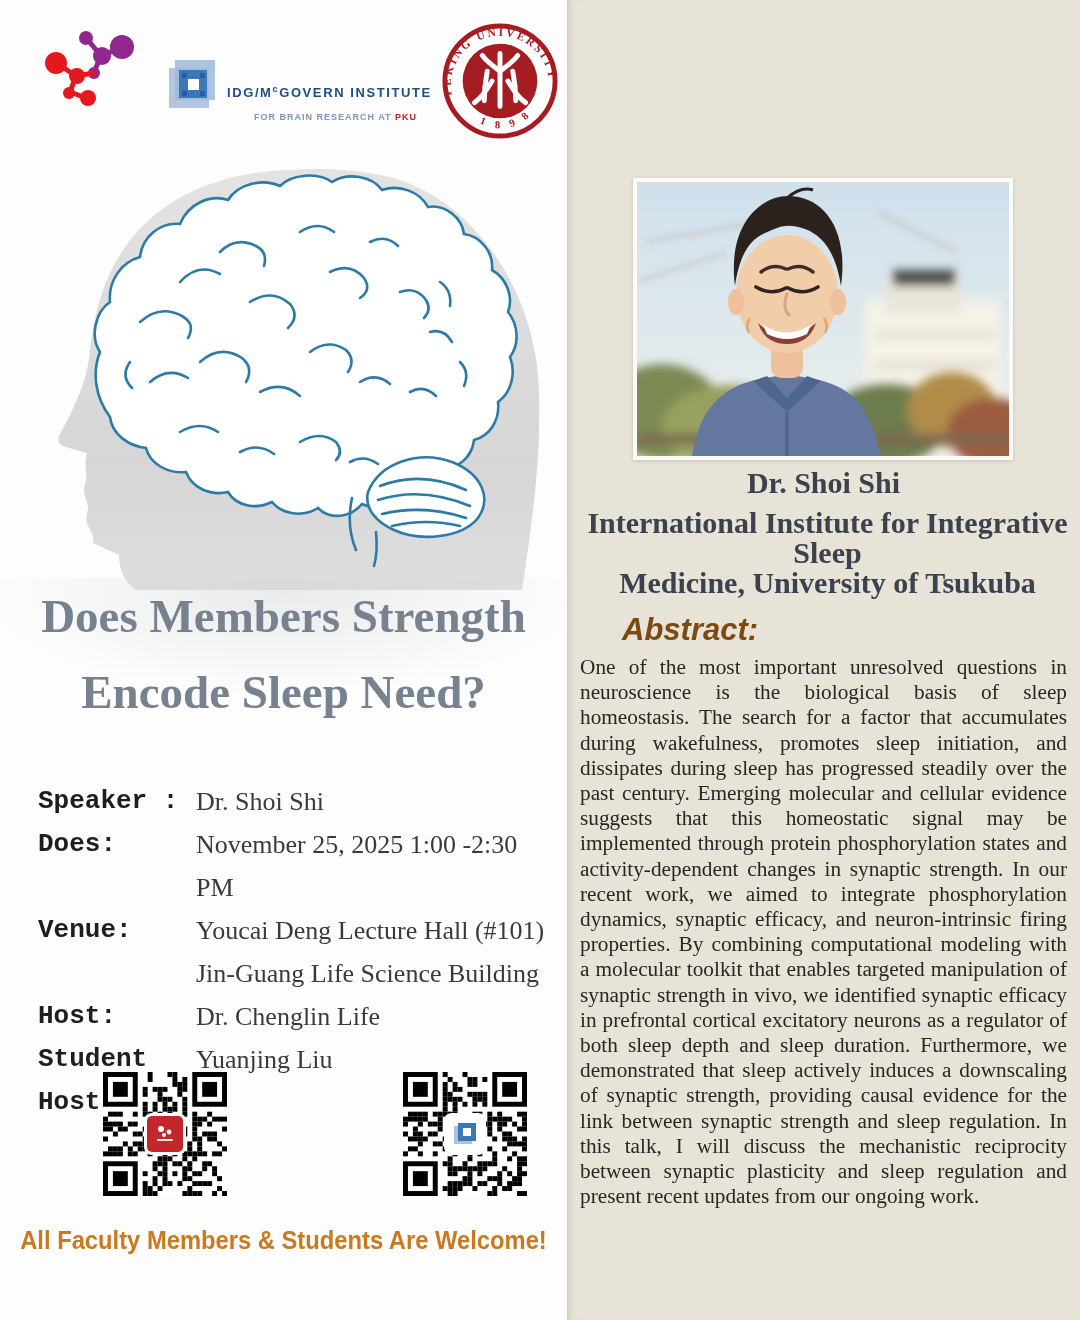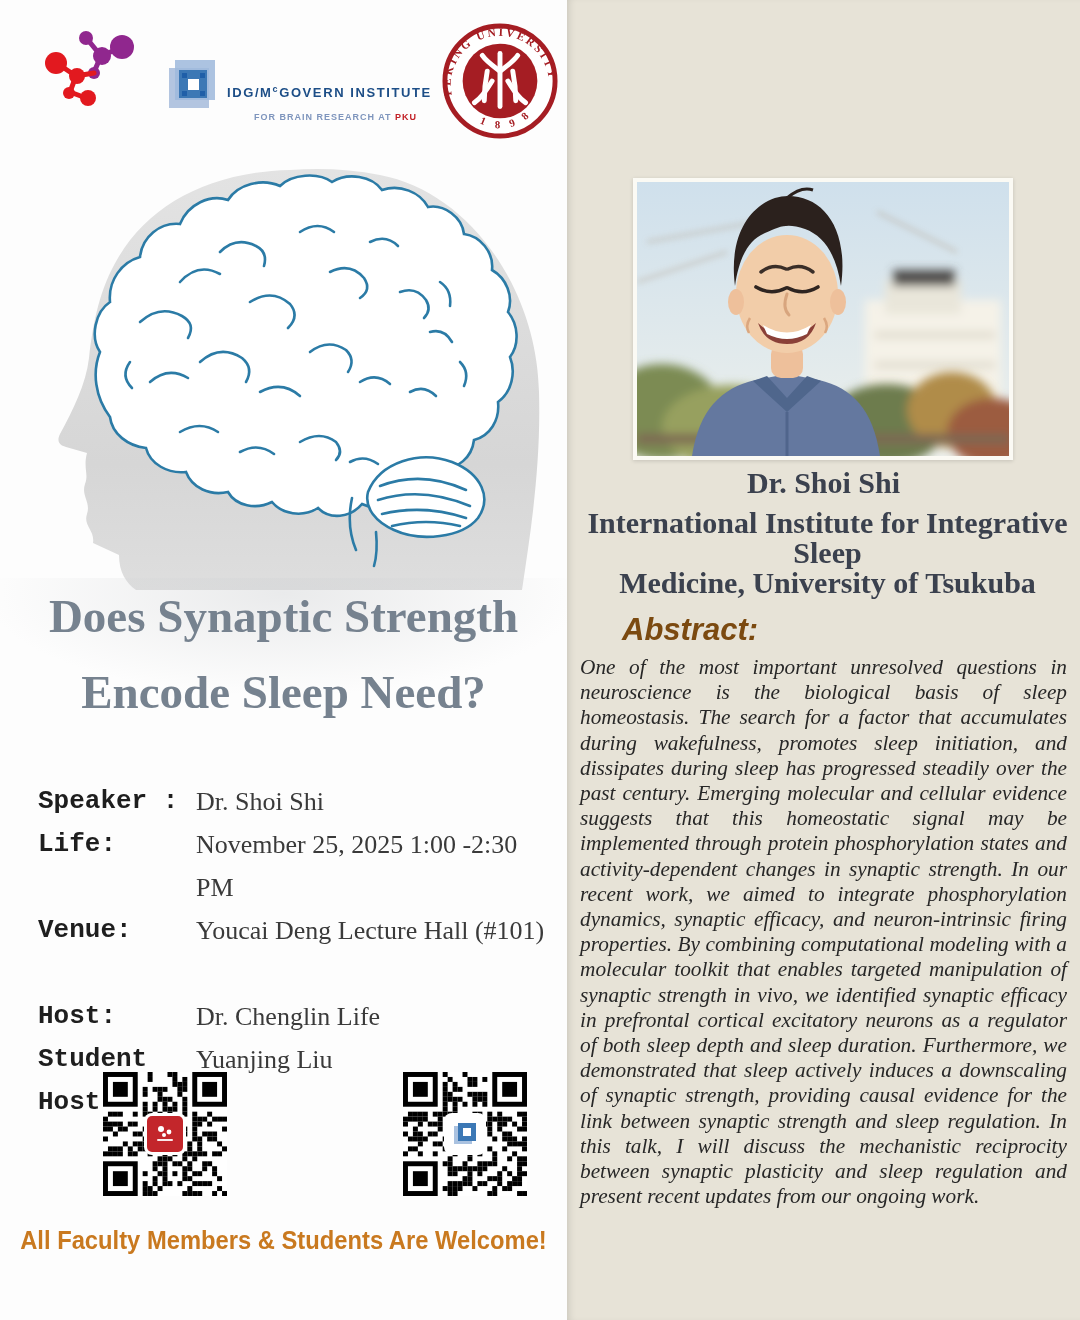--- a/index.html
+++ b/index.html
@@ -44,21 +44,21 @@
   
   .welcome{position:absolute;left:0;top:1226px;width:567px;text-align:center;
     font-family:"Liberation Sans",sans-serif;font-weight:bold;font-size:25px;color:#c9791f;
     transform:scaleX(.95);transform-origin:50% 50%;white-space:nowrap;}
 
   
   .photo-frame{position:absolute;left:66px;top:178px;width:372px;height:274px;background:#fbfaf4;padding:4px;box-shadow:0 1px 4px rgba(0,0,0,.15);}
   .speaker-name{position:absolute;left:0;top:466px;width:513px;text-align:center;font-weight:bold;font-size:30px;color:#3b414e;}
   .affiliation{position:absolute;left:4px;top:508px;width:513px;text-align:center;font-weight:bold;font-size:30px;line-height:30px;color:#3b414e;}
   .abstract-heading{position:absolute;left:13px;top:612px;font-family:"Liberation Sans",sans-serif;font-style:italic;font-weight:bold;font-size:31px;color:#7b4a10;margin-left:42px;}
-  .abstract-body{position:absolute;left:13px;top:655px;width:487px;font-size:21.3px;line-height:25.2px;color:#272727;text-align:justify;text-align-last:left;font-style:italic;}
+  .abstract-body{position:absolute;left:13px;top:655px;width:487px;font-size:21.3px;line-height:25.2px;color:#272727;text-align:justify;text-align-last:left;}
 </style>
 </head>
 <body>
 
 <div class="poster">
 
   <div class="left-panel">
 
     <div class="cls-logo">
       <svg width="110" height="80" viewBox="0 0 110 80">
@@ -174,39 +174,40 @@
           <path d="M382,352 q42,-10 84,4"></path>
           <path d="M392,364 q34,-8 68,0"></path>
 
           <path d="M352,336 q-6,28 4,52"></path>
           <path d="M376,370 q2,20 -2,34"></path>
         </g>
       </svg>
     </div>
 
     <div class="title">
-      <div>Does Synaptic Strength</div>
+      <div>Does Members Strength</div>
       <div>Encode Sleep Need?</div>
     </div>
 
     <div class="details">
       <div class="drow">
         <div class="dlabel">Speaker :</div>
         <div class="dvalue">Dr. Shoi Shi</div>
       </div>
       <div class="drow">
-        <div class="dlabel">Life:</div>
+        <div class="dlabel">Does:</div>
         <div class="dvalue">November 25, 2025  1:00 -2:30 PM</div>
       </div>
       <div class="drow">
         <div class="dlabel">Venue:</div>
         <div class="dvalue">Youcai Deng Lecture Hall (#101)</div>
       </div>
       <div class="drow">
         <div class="dlabel"></div>
+        <div class="dvalue">Jin-Guang Life Science Building</div>
       </div>
       <div class="drow">
         <div class="dlabel">Host:</div>
         <div class="dvalue">Dr. Chenglin Life</div>
       </div>
       <div class="drow">
         <div class="dlabel">Student Host:</div>
         <div class="dvalue">Yuanjing Liu</div>
       </div>
     </div>

